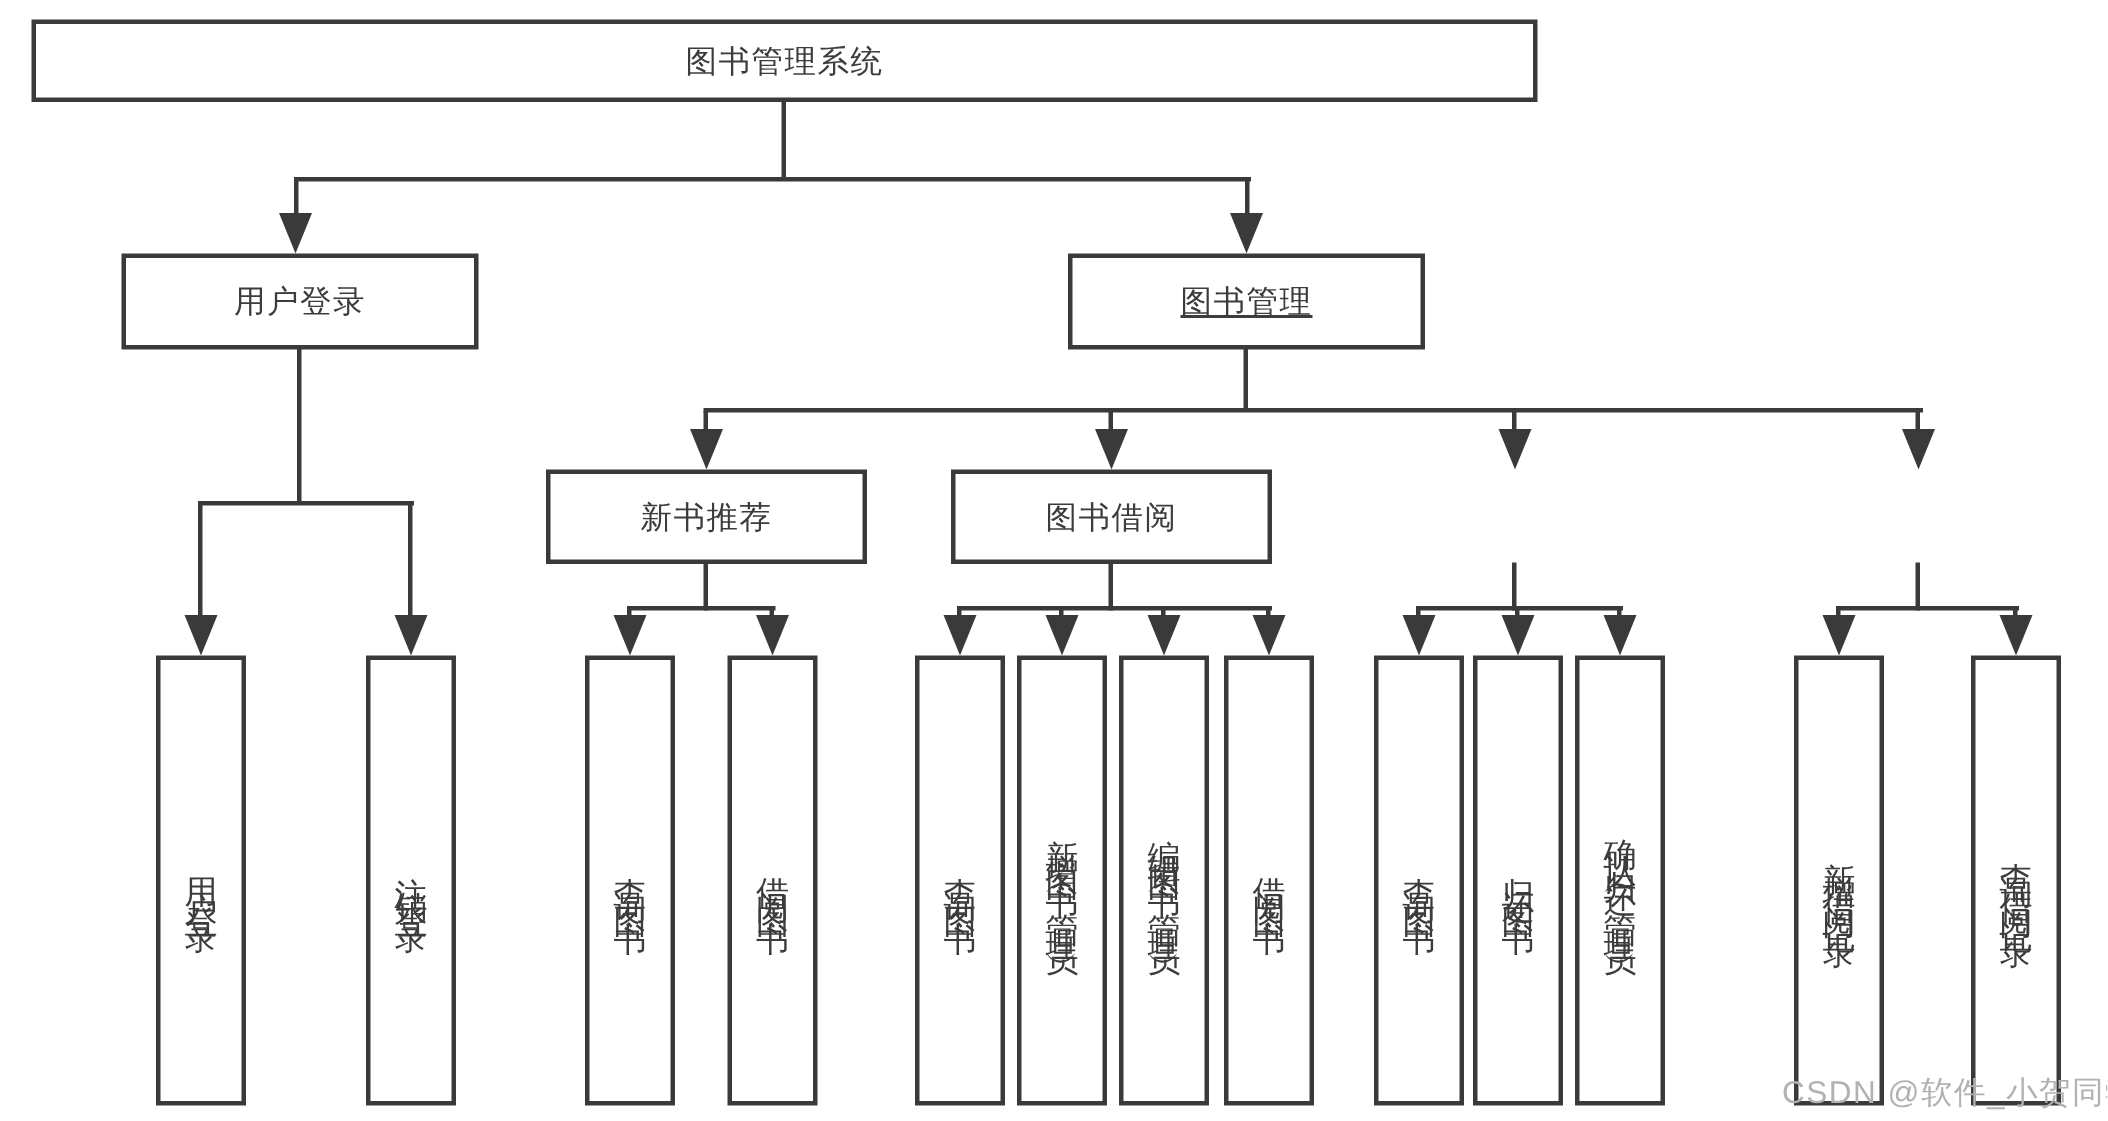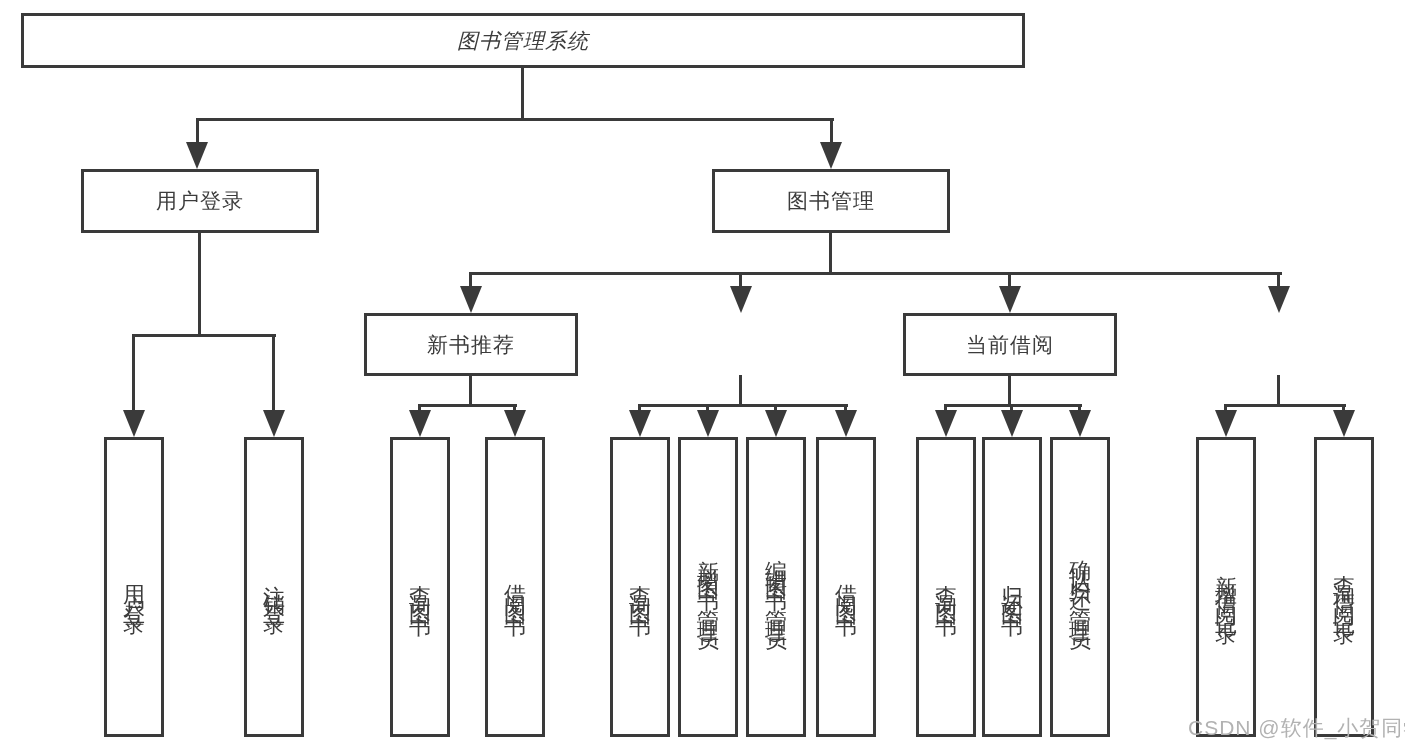--- a/index.html
+++ b/index.html
@@ -24,21 +24,21 @@
     box-sizing: border-box;
     border: 3px solid var(--line);
     background: var(--bg);
     display: flex;
     align-items: center;
     justify-content: center;
     font-size: 21px;
     letter-spacing: 1px;
     color: var(--text);
   }
-  .root-box  { left: 21px;  top: 13px;  width: 1004px; height: 55px; font-style: italic; }
+  .root-box  { left: 21px;  top: 13px;  width: 1004px; height: 55px; }
   .lvl1      { top: 169px; height: 64px; width: 238px; }
   .lvl2      { top: 313px; height: 63px; width: 214px; justify-content: center; }
   .leaf      { top: 437px; height: 300px; width: 60px; }
   .leaf span {
     writing-mode: vertical-rl;
     line-height: 1;
     font-size: 22px;
     letter-spacing: 10px;
     white-space: nowrap;
   }
@@ -74,21 +74,21 @@
   <div class="vl" style="left:521px; top:66px;  height:54px;"></div>
   <div class="hl" style="left:196px; top:118px; width:638px;"></div>
   <div class="vl" style="left:196px; top:120px; height:24px;"></div>
   <div class="ah" style="left:186px; top:142px;"></div>
   <div class="vl" style="left:830px; top:120px; height:24px;"></div>
   <div class="ah" style="left:820px; top:142px;"></div>
 
   <div class="box lvl1" style="left:81px;">
     <span>用户登录</span>
   </div>
-  <div class="box lvl1" style="left:712px;">
+  <div class="box lvl1" style="left:712px;text-decoration:underline;">
     <span>图书管理</span>
   </div>
 
   <div class="vl" style="left:198px; top:232px; height:104px;"></div>
   <div class="hl" style="left:132px; top:334px; width:144px;"></div>
   <div class="vl" style="left:132px; top:336px; height:76px;"></div>
   <div class="ah" style="left:123px; top:410px;"></div>
   <div class="vl" style="left:272px; top:336px; height:76px;"></div>
   <div class="ah" style="left:263px; top:410px;"></div>
 
@@ -99,22 +99,22 @@
   <div class="vl" style="left:739px;  top:274px; height:14px;"></div>
   <div class="ah" style="left:730px;  top:286px;"></div>
   <div class="vl" style="left:1008px; top:274px; height:14px;"></div>
   <div class="ah" style="left:999px;  top:286px;"></div>
   <div class="vl" style="left:1277px; top:274px; height:14px;"></div>
   <div class="ah" style="left:1268px; top:286px;"></div>
 
   <div class="box lvl2" style="left:364px;">
     <span>新书推荐</span>
   </div>
-  <div class="box lvl2" style="left:903px;">
-    <span>当前借阅</span>
+  <div class="box lvl2" style="left:634px;">
+    <span>图书借阅</span>
   </div>
 
   <div class="vl" style="left:469px; top:375px; height:32px;"></div>
   <div class="hl" style="left:418px; top:404px; width:99px;"></div>
   <div class="vl" style="left:418px; top:406px; height:8px;"></div>
   <div class="ah" style="left:409px; top:410px;"></div>
   <div class="vl" style="left:513px; top:406px; height:8px;"></div>
   <div class="ah" style="left:504px; top:410px;"></div>
 
   <div class="vl" style="left:739px; top:375px; height:32px;"></div>

